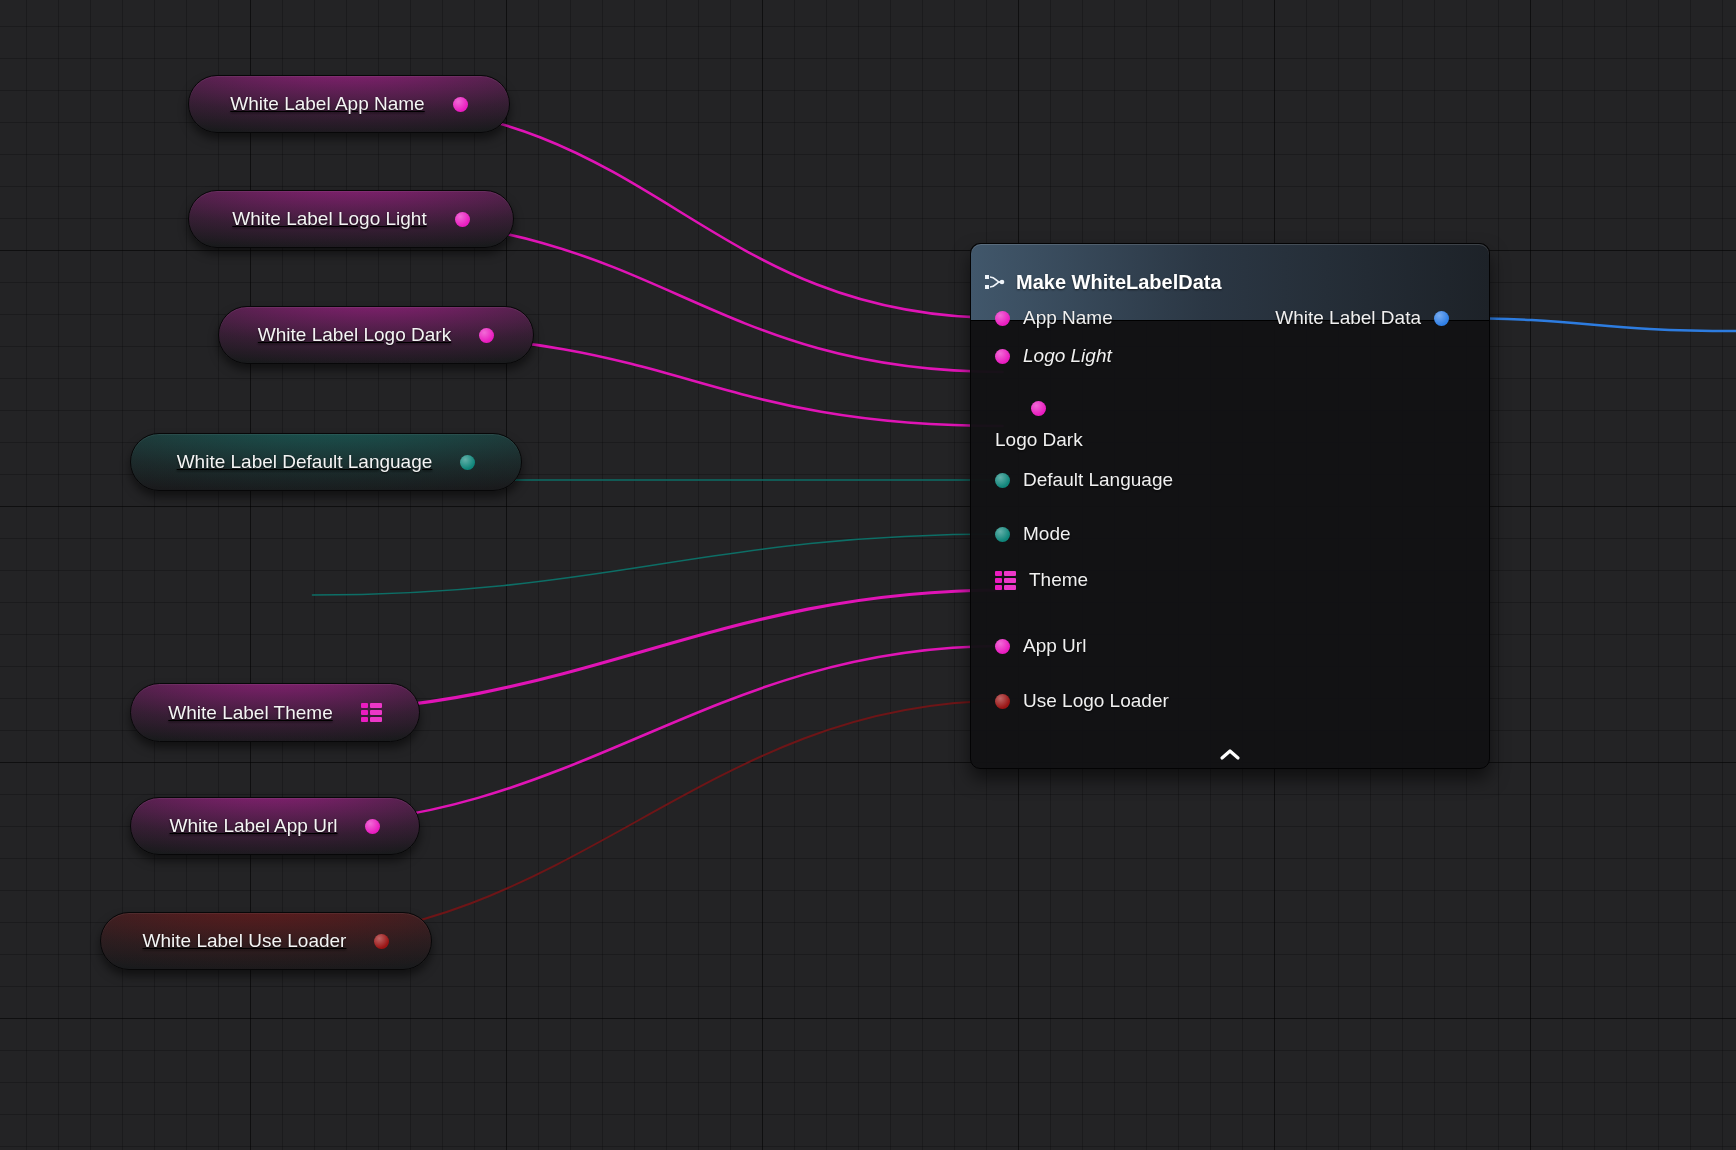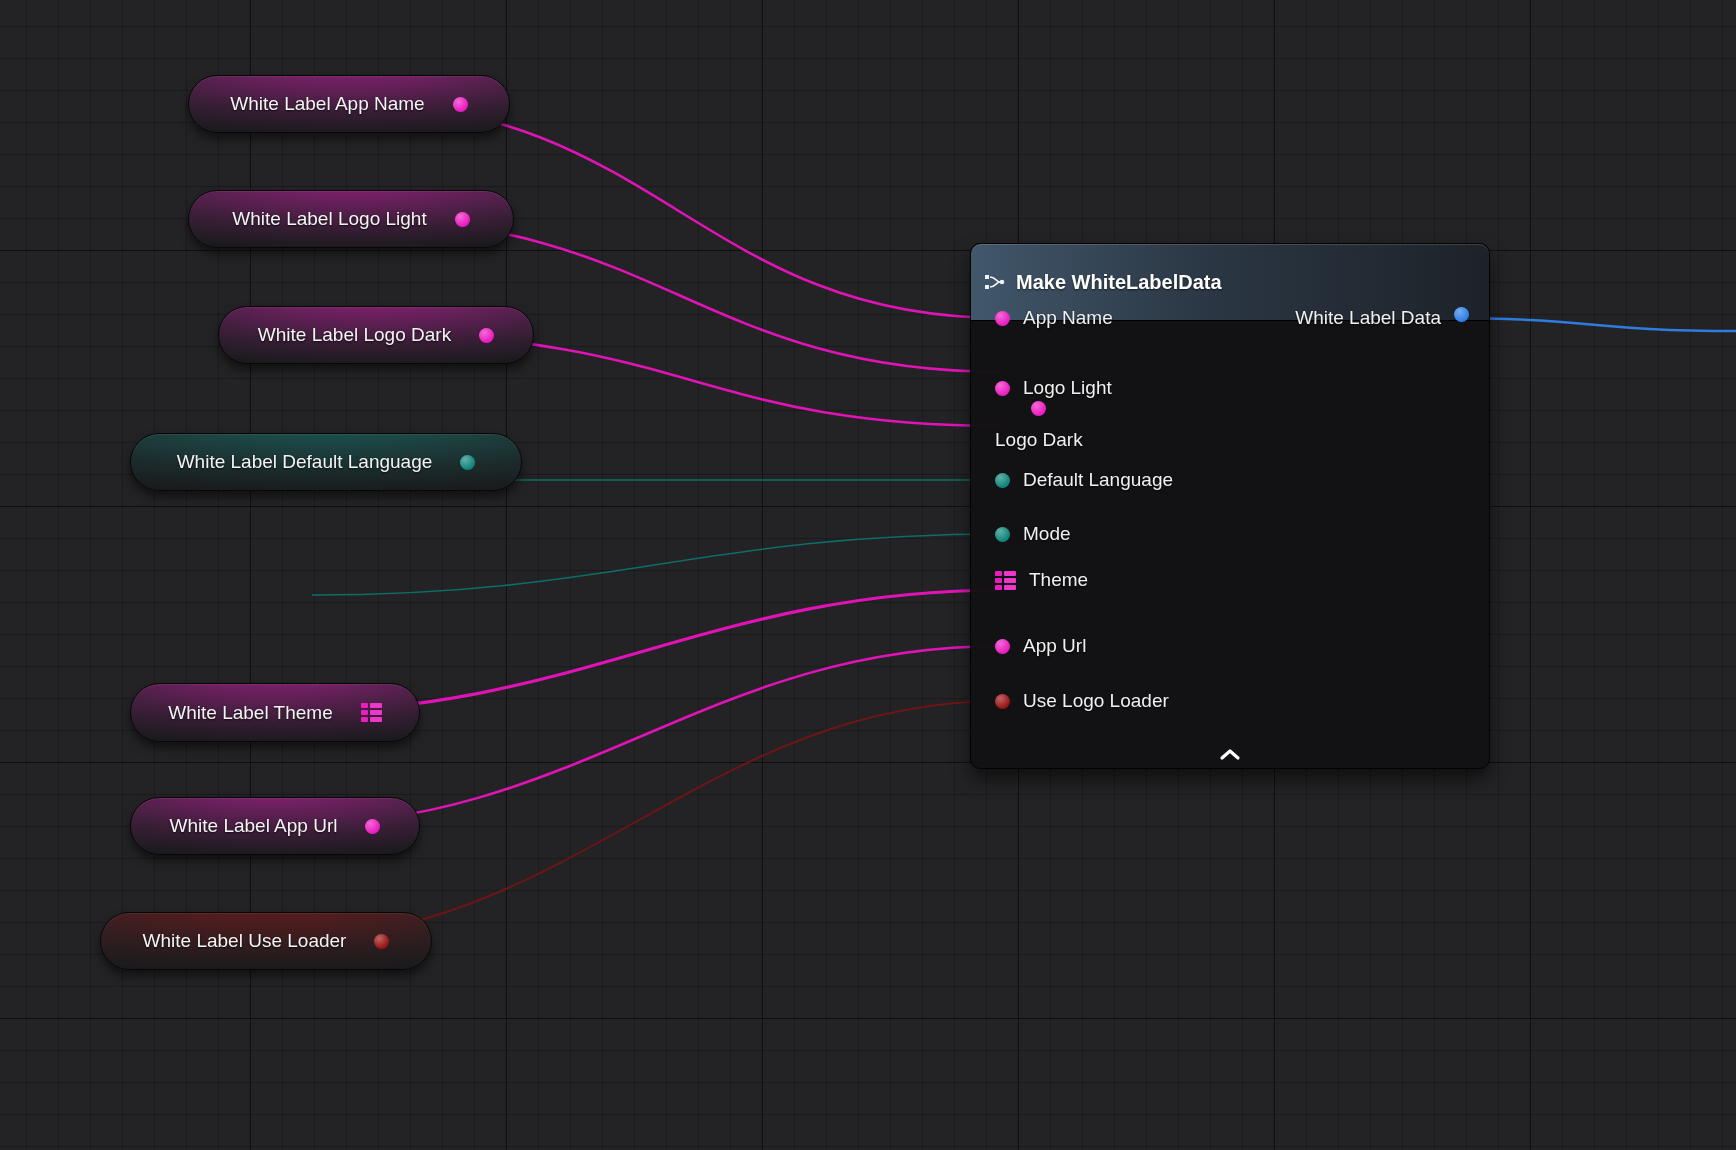--- a/index.html
+++ b/index.html
@@ -17,39 +17,40 @@
   #wires{position:absolute;left:0;top:0;width:1736px;height:1150px;pointer-events:none;}
   #nodelayer{position:absolute;left:0;top:0;width:100%;height:100%;}
   .pill{
     position:absolute;border-radius:30px;display:flex;align-items:center;justify-content:center;gap:28px;
     background:
       radial-gradient(140% 170% at 50% -25%, var(--ts), var(--tw) 55%, rgba(0,0,0,0) 78%),
       linear-gradient(#232326,#191a1c);
     border:1px solid #070708;
     box-shadow:0 6px 10px rgba(0,0,0,0.5), inset 0 1px 0 rgba(255,255,255,0.06);
     cursor:pointer;
+    text-decoration:underline;
   }
   .pill-label{font-size:19px;color:#f4f4f4;text-shadow:0 1px 2px rgba(0,0,0,0.75);white-space:nowrap;}
   .pin-circle{width:15px;height:15px;border-radius:50%;flex:none;}
   .pin-map{display:grid;grid-template-columns:7px 12px;grid-auto-rows:5px;gap:2px;flex:none;}
   .pin-map span{border-radius:1px;display:block;}
   .make{
     position:absolute;border-radius:10px;background:rgba(18,18,20,0.97);
     border:1px solid #030304;box-shadow:0 10px 18px rgba(0,0,0,0.55);
   }
   .make-header{
     height:44px;display:flex;align-items:center;gap:10px;padding:16px 13px;
     border-radius:10px 10px 0 0;border-bottom:1px solid #000;
     background:linear-gradient(90deg,#41576b 0%,#2b3744 45%,#1d2228 100%);
     box-shadow:inset 0 1px 0 rgba(255,255,255,0.14);
   }
   .make-title{font-size:20px;font-weight:700;color:#ffffff;text-shadow:0 1px 2px rgba(0,0,0,0.6);white-space:nowrap;}
   .make-icon{display:flex;align-items:center;flex:none;}
   .in-row{position:absolute;left:24px;display:flex;align-items:center;gap:13px;transform:translateY(-50%);}
-  .out-row{position:absolute;right:20px;display:flex;gap:13px;transform:translateY(-50%);}
+  .out-row{position:absolute;right:40px;display:flex;align-items:center;gap:13px;transform:translateY(-50%);}
   .row-label{font-size:19px;color:#f0f0f0;text-shadow:0 1px 2px rgba(0,0,0,0.7);white-space:nowrap;}
   .collapse{position:absolute;left:50%;bottom:5px;transform:translateX(-50%);width:44px;height:18px;
     display:flex;align-items:center;justify-content:center;cursor:pointer;}
 </style>
 </head>
 <body>
 
 <div id="canvas">
   <svg id="wires" xmlns="http://www.w3.org/2000/svg">
       <path d="M 355 104 C 655 104, 702.5 318, 1002.5 318" stroke="#e014b6" stroke-width="2.6" fill="none" stroke-linecap="round"></path>
@@ -107,21 +108,21 @@
               <path d="M6 4 C 12 4, 12 9, 16 9 M6 14 C 12 14, 12 9, 16 9" stroke="#eef3f8" stroke-width="1.6" fill="none"></path>
               <circle cx="18" cy="9" r="2.3" fill="#eef3f8"></circle>
             </svg>
           </span>
           <span class="make-title">Make WhiteLabelData</span>
         </div>
         <div class="in-row" style="top: 74px;">
           <span class="pin-circle" id="pin-in-0" style="background: radial-gradient(circle at 35% 30%, rgb(241, 107, 214), rgb(234, 28, 192) 68%);"></span>
           <span class="row-label">App Name</span>
         </div>
-        <div class="in-row" style="top: 144px;">
+        <div class="in-row" style="top: 112px; font-style: italic;">
           <span class="pin-circle" id="pin-in-1" style="background: radial-gradient(circle at 35% 30%, rgb(241, 107, 214), rgb(234, 28, 192) 68%);"></span>
           <span class="row-label">Logo Light</span>
         </div>
         <div class="in-row" style="top: 182px; flex-direction: column;">
           <span class="pin-circle" id="pin-in-2" style="background: radial-gradient(circle at 35% 30%, rgb(241, 107, 214), rgb(234, 28, 192) 68%);"></span>
           <span class="row-label">Logo Dark</span>
         </div>
         <div class="in-row" style="top: 236px;">
           <span class="pin-circle" id="pin-in-3" style="background: radial-gradient(circle at 35% 30%, rgb(99, 176, 169), rgb(15, 133, 122) 68%);"></span>
           <span class="row-label">Default Language</span>

